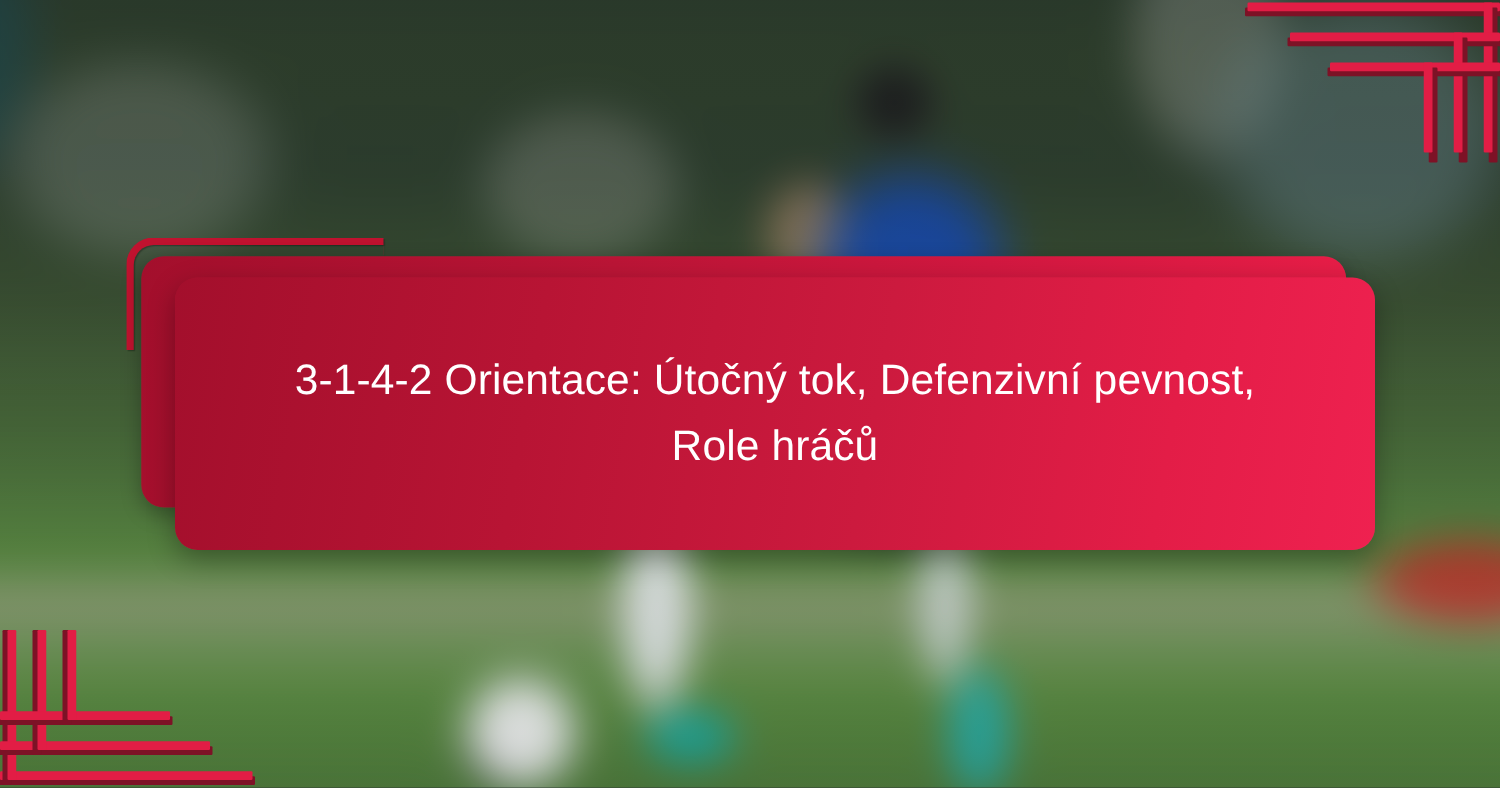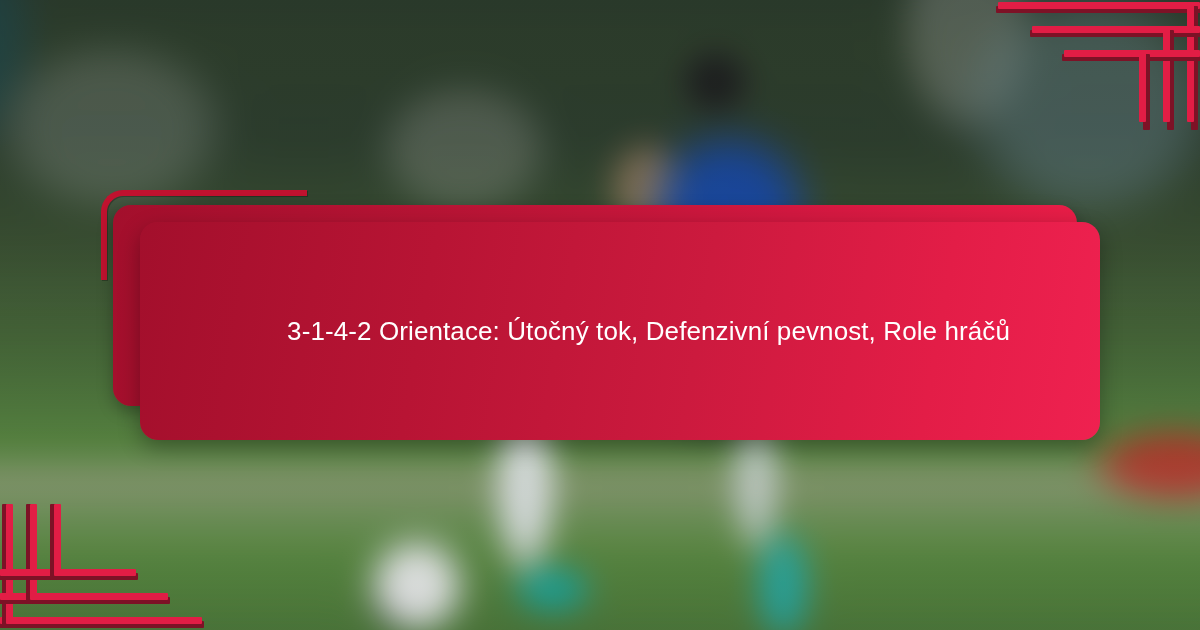--- a/index.html
+++ b/index.html
@@ -103,23 +103,23 @@
     width:206px; height:90px;
     border-left:6px solid #c0122f;
     border-top:6px solid #c0122f;
     border-top-left-radius:22px;
     border-right:none; border-bottom:none;
     filter: drop-shadow(1px 1px 0 rgba(0,0,0,0.25));
   }
 
   .headline {
     width:780px;
-    text-align:right;
+    text-align:center;
     color:#ffffff;
-    font-size:26px;
+    font-size:34px;
     line-height:1.55;
     font-weight:400;
     letter-spacing:0.1px;
     text-rendering:optimizeLegibility;
   }
 </style>
 </head>
 <body>
 
 <div class="stage">

